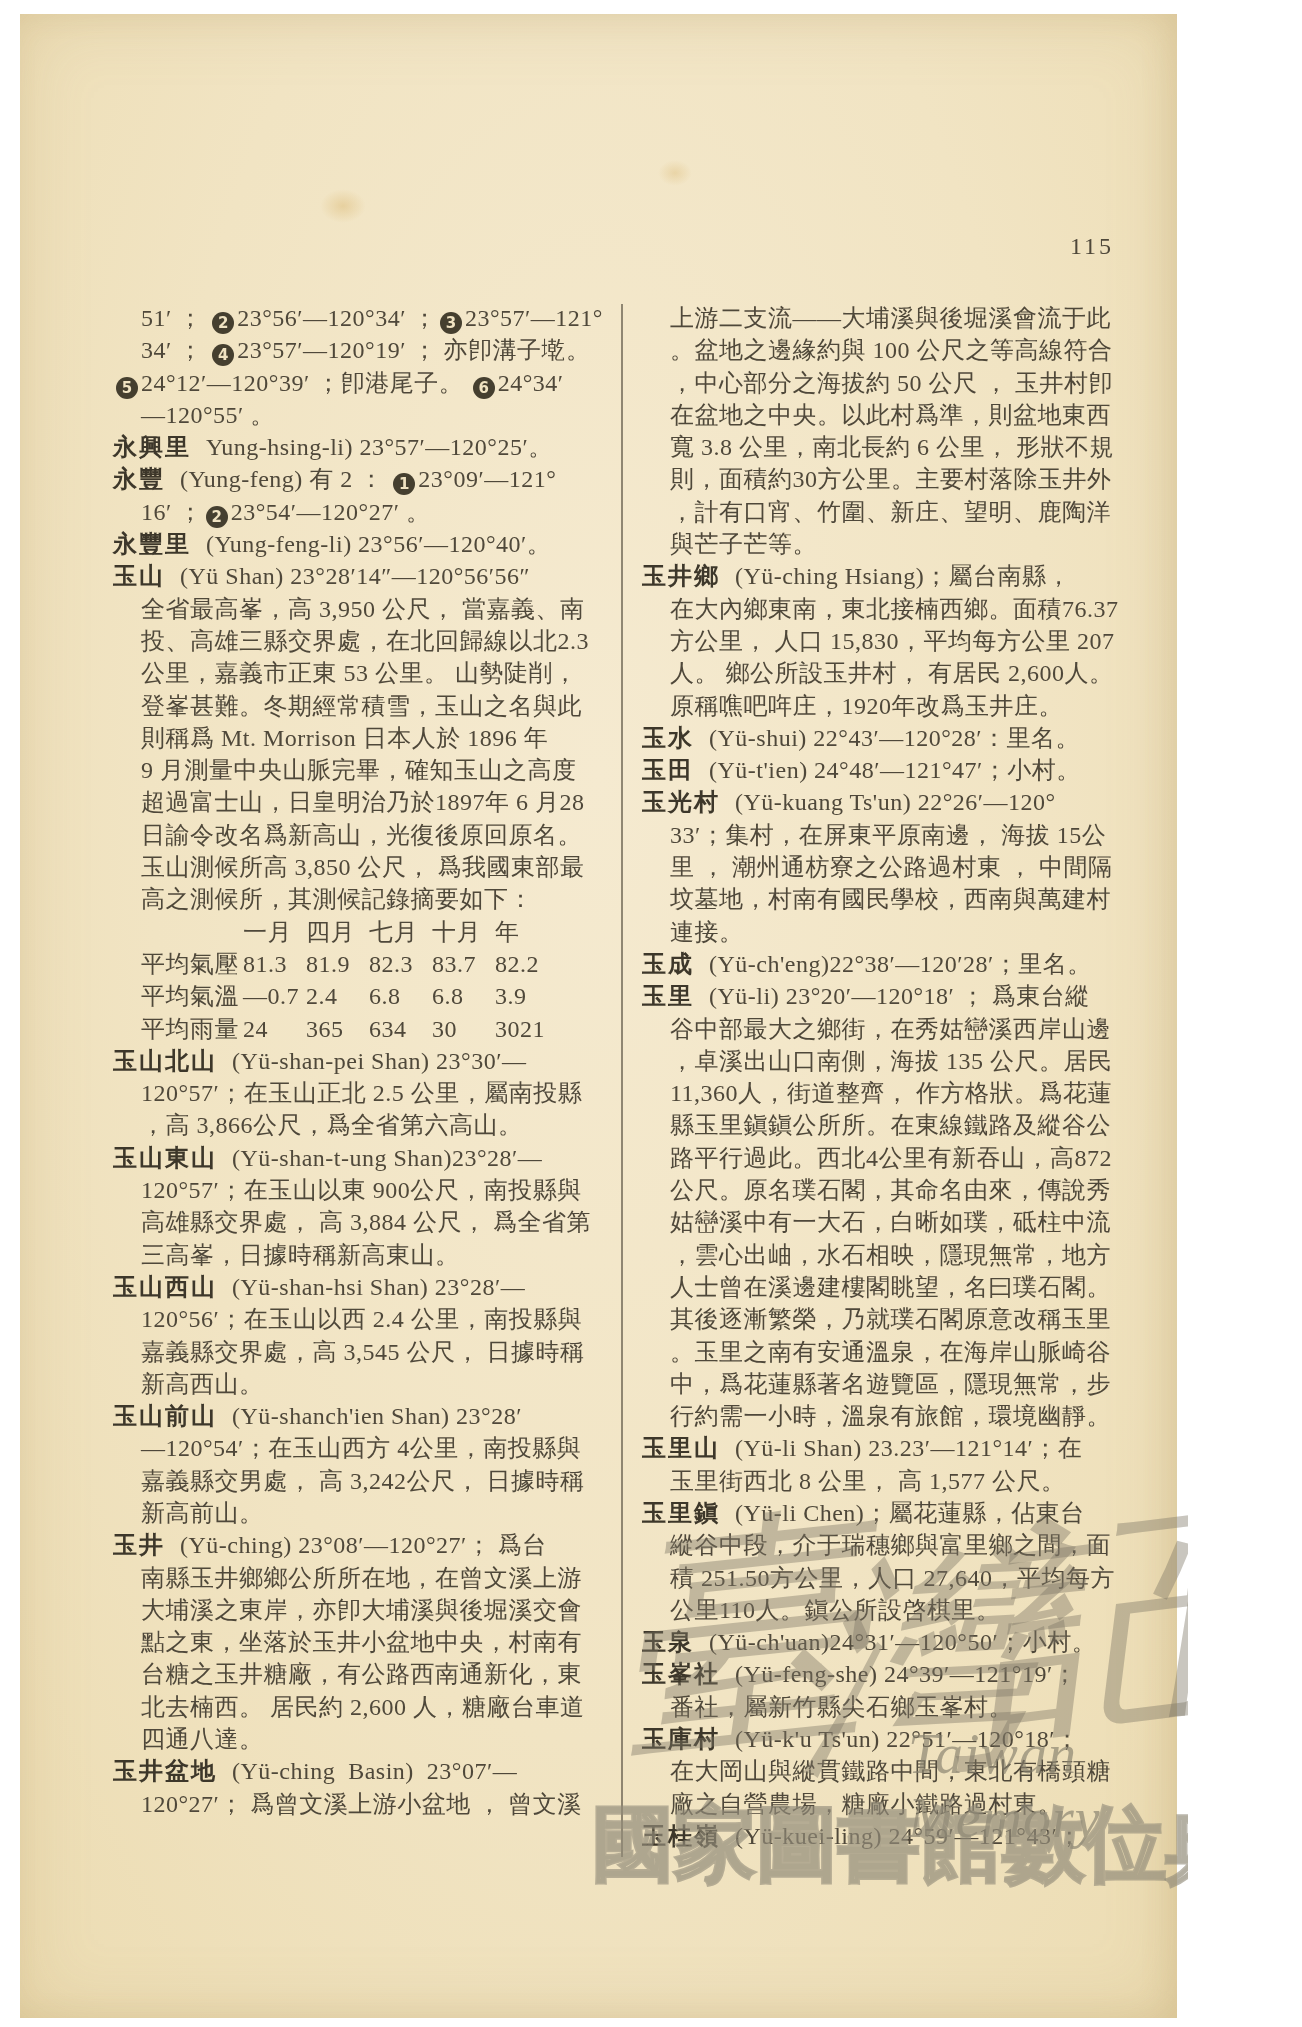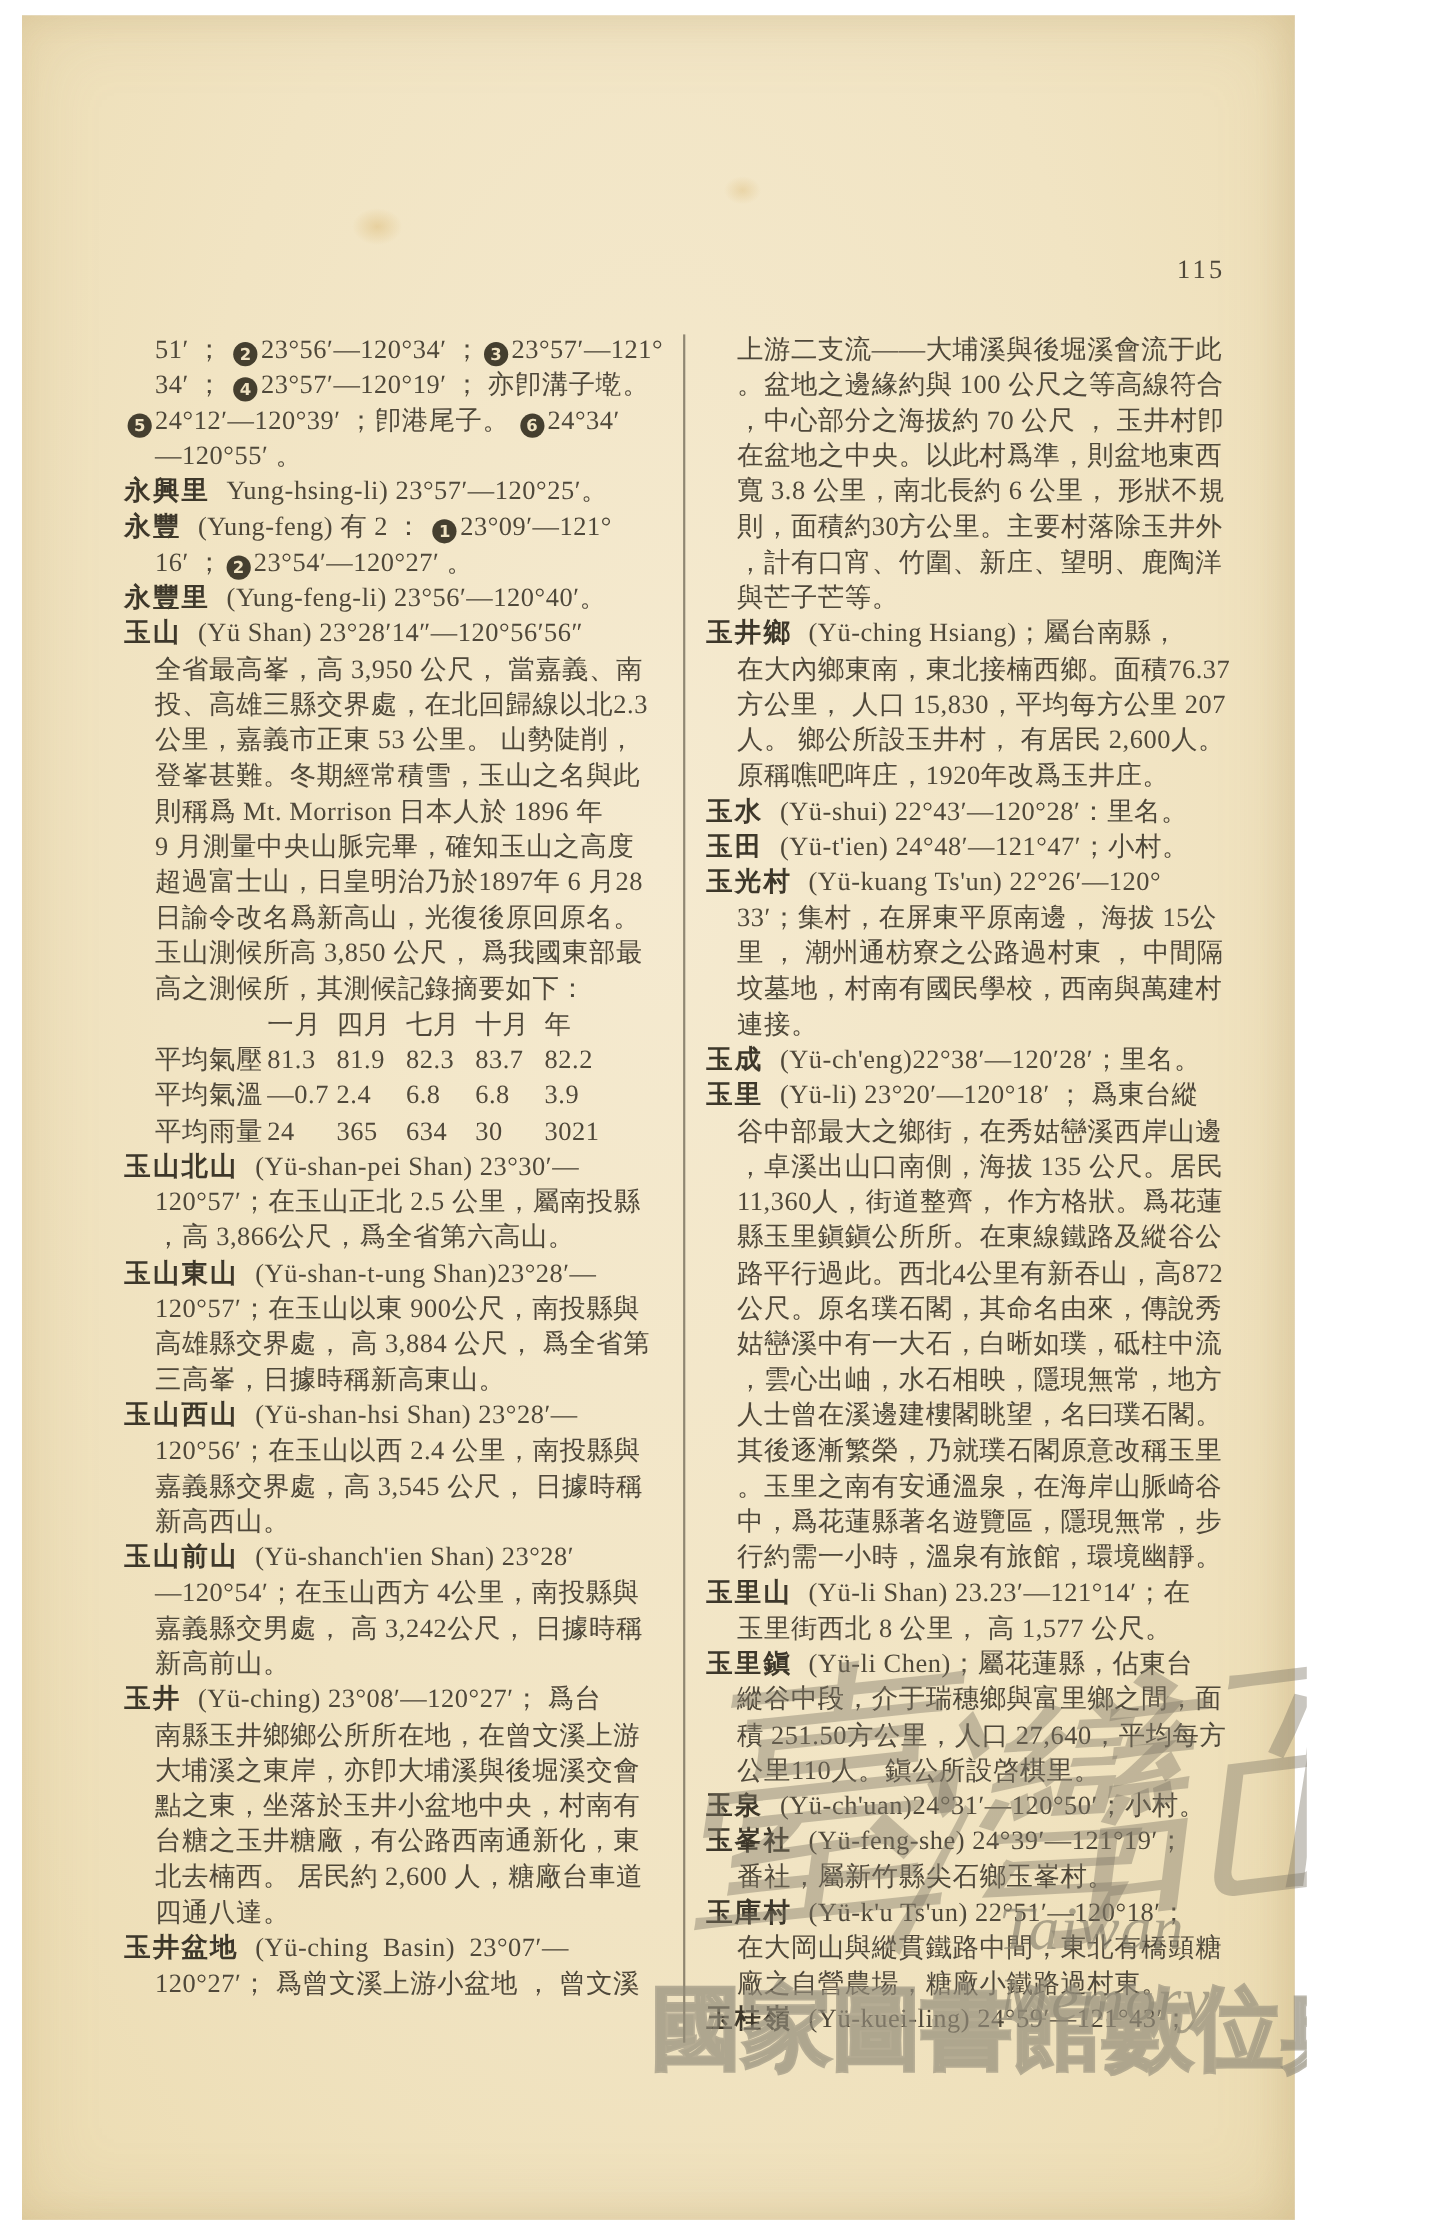--- a/index.html
+++ b/index.html
@@ -98,21 +98,21 @@
         <div class="line ind">點之東，坐落於玉井小盆地中央，村南有</div>
         <div class="line ind">台糖之玉井糖廠，有公路西南通新化，東</div>
         <div class="line ind">北去楠西。 居民約 2,600 人，糖廠台車道</div>
         <div class="line ind">四通八達。</div>
         <div class="line"><span class="hw">玉井盆地</span>(Yü-ching  Basin)  23°07′—</div>
         <div class="line ind">120°27′； 爲曾文溪上游小盆地 ， 曾文溪</div>
       </div>
     <div class="col right" id="rightCol">
         <div class="line ind">上游二支流——大埔溪與後堀溪會流于此</div>
         <div class="line ind">。盆地之邊緣約與 100 公尺之等高線符合</div>
-        <div class="line ind">，中心部分之海拔約 70 公尺 ， 玉井村卽</div>
+        <div class="line ind">，中心部分之海拔約 50 公尺 ， 玉井村卽</div>
         <div class="line ind">在盆地之中央。以此村爲準，則盆地東西</div>
         <div class="line ind">寬 3.8 公里，南北長約 6 公里， 形狀不規</div>
         <div class="line ind">則，面積約30方公里。主要村落除玉井外</div>
         <div class="line ind">，計有口宵、竹圍、新庄、望明、鹿陶洋</div>
         <div class="line ind">與芒子芒等。</div>
         <div class="line"><span class="hw">玉井鄉</span>(Yü-ching Hsiang)；屬台南縣，</div>
         <div class="line ind">在大內鄉東南，東北接楠西鄉。面積76.37</div>
         <div class="line ind">方公里， 人口 15,830，平均每方公里 207</div>
         <div class="line ind">人。 鄉公所設玉井村， 有居民 2,600人。</div>
         <div class="line ind">原稱噍吧哖庄，1920年改爲玉井庄。</div>

